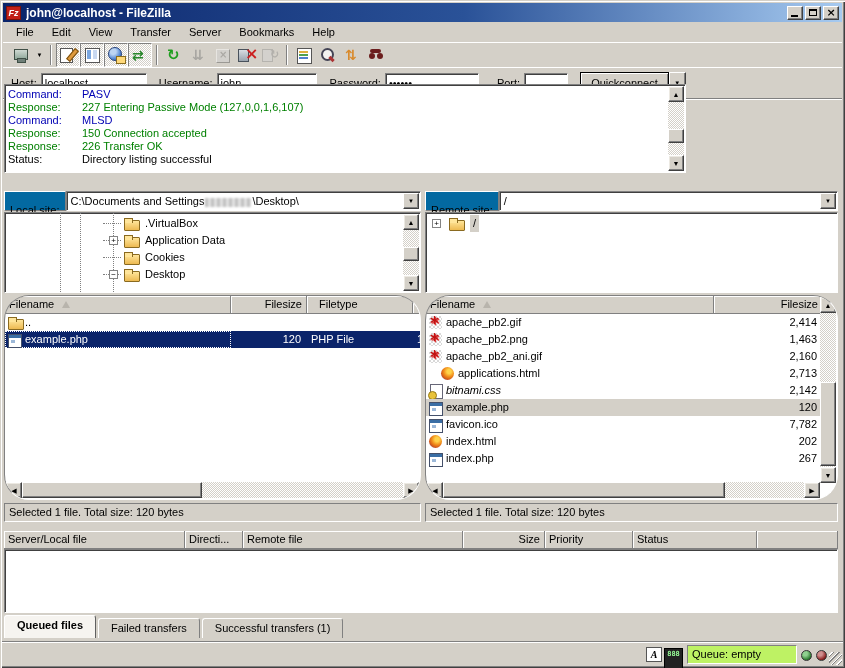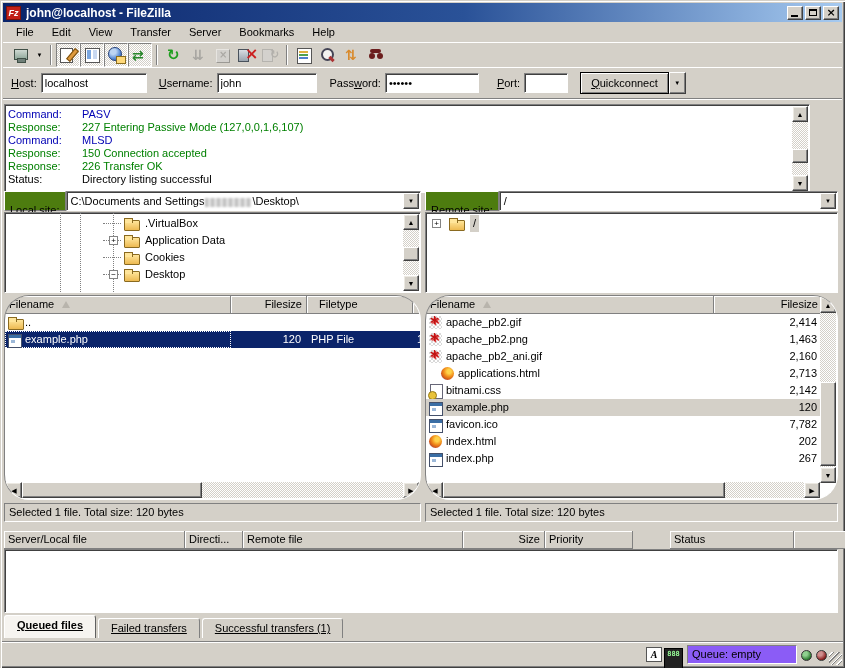--- a/index.html
+++ b/index.html
@@ -80,21 +80,21 @@
   .btn-quick{ height:22px; padding:0 10px; background:#d4d0c8; border:1px solid #000;
     box-shadow: inset 1px 1px 0 #fff, inset -1px -1px 0 #808080; font:11px "Liberation Sans",sans-serif; }
   .btn-quick u{ text-decoration:underline; }
   .btn-quick-drop{ width:17px; height:22px; background:#d4d0c8; border:1px solid; border-color:#fff #404040 #404040 #fff;
     box-shadow: inset -1px -1px 0 #808080; font-size:6px; line-height:20px; text-align:center; }
 
   
   .sunken{ background:#fff; border:1px solid; border-color:#808080 #fff #fff #808080; box-shadow:inset 1px 1px 0 #404040; }
 
   
-  .log{ position:absolute; left:4px; top:104px; width:806px; height:89px; overflow:hidden;padding-left:42px; }
+  .log{ position:absolute; left:4px; top:84px; width:682px; height:89px; overflow:hidden;padding-left:42px; }
   .log-lines{ position:absolute; left:3px; top:3px; right:20px; }
   .logline{ display:flex; height:13px; line-height:13px; white-space:nowrap; }
   .loglabel{ width:74px; flex:none; }
   .logline.command{ color:#0000b4; }
   .logline.response{ color:#008000;align-items:center; }
   .logline.status{ color:#000; }
 
   
   .dither{ background-color:#fff;
     background-image:linear-gradient(45deg,#d4d0c8 25%,transparent 25%,transparent 75%,#d4d0c8 75%),
@@ -106,21 +106,21 @@
   .thumb{ background:#d4d0c8; border:1px solid; border-color:#fff #404040 #404040 #fff; box-shadow:inset -1px -1px 0 #808080; }
   .vscroll{ position:absolute; width:16px; }
   .vscroll .sa{ position:absolute; left:0; width:16px; height:16px; }
   .vscroll .thumb{ position:absolute; left:0; width:16px; }
   .hscroll{ position:absolute; height:16px; }
   .hscroll .sa{ position:absolute; top:0; width:16px; height:16px; }
   .hscroll .thumb{ position:absolute; top:0; height:16px; }
 
   
   .siterow{ position:absolute; height:20px; display:flex; }
-  .sitelabel{ background:#4d7c0f; border:1px solid; border-color:#fff #808080 #808080 #fff;
+  .sitelabel{ background:#0369a1; border:1px solid; border-color:#fff #808080 #808080 #fff;
     padding:9px 5px; line-height:18px; flex:none; }
   .combo{ flex:1; display:flex; background:#fff; border:1px solid; border-color:#808080 #fff #fff #808080; box-shadow:inset 1px 1px 0 #404040; }
   .combo .val{ flex:1; line-height:18px; padding-left:4px; white-space:nowrap; overflow:hidden; }
   .combo .drop{ width:16px; height:16px; margin:1px; background:#d4d0c8; border:1px solid; border-color:#fff #404040 #404040 #fff;
     box-shadow:inset -1px -1px 0 #808080; font-size:6px; line-height:14px; text-align:center; }
   .redact{ display:inline-block; width:46px; height:9px; vertical-align:middle; margin:0 1px;
     background:repeating-linear-gradient(90deg,#bfbfbf 0 3px,#e3e3e3 3px 6px); filter:blur(1px); }
 
   
   .tree{ position:absolute; overflow:hidden; }
@@ -170,34 +170,34 @@
 
   
   .statusline{ position:absolute; height:19px; line-height:17px; padding-left:4px;
     border:1px solid; border-color:#808080 #fff #fff #808080; background:#d4d0c8; white-space:nowrap; overflow:hidden; }
 
   
   .queuehdr{ position:absolute; left:4px; top:531px; width:753px; height:18px; display:flex; }
   .queuebody{ position:absolute; left:4px; top:549px; width:834px; height:64px; }
 
   
-  .tabs{ position:absolute; left:4px; top:615px; height:23px; display:flex; align-items:flex-end;text-decoration:underline; }
+  .tabs{ position:absolute; left:4px; top:615px; height:23px; display:flex; align-items:flex-end; }
   .tab{ height:20px; line-height:19px; padding:0 12px; background:#d4d0c8;
     border:1px solid; border-color:#fff #808080 #808080 #fff; border-bottom:none; border-radius:3px 3px 0 0; margin-right:2px; }
   .tab.active{ height:23px; background:#f6f4f0; font-weight:bold; border-color:#fff #606060 #f6f4f0 #fff; }
 
   
   .statusbar{ position:absolute; left:2px; right:2px; bottom:2px; height:25px;
     border-top:1px solid #808080; box-shadow:inset 0 1px 0 #fff; }
   .sb-abox{ position:absolute; right:181px; top:5px; width:16px; height:15px; background:#fff; border:1px solid #555;
     font:bold 10px/13px "Liberation Serif",serif; font-style:italic; text-align:center; }
   .sb-speed{ position:absolute; right:160px; top:6px; width:19px; height:28px; background:#222; color:#9f9;
     border:1px solid #000; font:bold 7px/10px "DejaVu Sans Mono",monospace; text-align:center; letter-spacing:0; }
   .sb-queue{ position:absolute; right:46px; top:3px; width:110px; height:19px; line-height:17px; padding-left:4px;
-    border:1px solid; border-color:#808080 #fff #fff #808080; background:#8b5cf6; }
+    border:1px solid; border-color:#808080 #fff #fff #808080; background:#bef264; }
   .led{ position:absolute; top:8px; width:11px; height:11px; border-radius:50%; border:1px solid #333; }
   .led.green{ right:31px; background:radial-gradient(circle at 35% 30%, #8fd08f 0 25%, #2e7d32 70%, #174019 100%); }
   .led.red{ right:16px; background:radial-gradient(circle at 35% 30%, #d08f8f 0 25%, #8b2020 70%, #401010 100%); }
   .grip{ position:absolute; right:1px; bottom:1px; width:13px; height:13px;
     background:repeating-linear-gradient(135deg, transparent 0 2px, #fff 2px 3px, #808080 3px 4px); }
 </style>
 </head>
 <body>
 
 <div class="window">
@@ -443,21 +443,21 @@
           <div class="cell right" style="width: 109px;">2,160</div>
         </div>
         <div class="lrow">
           <div class="cell focuscell" style="width: 288px; padding-left: 14px;">
             <span class="f f-ff"></span>
             <span class="fname">applications.html</span>
           </div>
           <div class="cell right" style="width: 109px;">2,713</div>
         </div>
         <div class="lrow">
-          <div class="cell focuscell" style="width: 288px;">
+          <div class="cell focuscell" style="width: 288px; font-style: italic;">
             <span class="f f-css"></span>
             <span class="fname">bitnami.css</span>
           </div>
           <div class="cell right" style="width: 109px;">2,142</div>
         </div>
         <div class="lrow sel-inactive">
           <div class="cell focuscell" style="width: 288px;">
             <span class="f f-app"></span>
             <span class="fname">example.php</span>
           </div>
@@ -509,21 +509,21 @@
       </div>
       <div class="hdr" style="width: 220px;">
         <span>Remote file</span>
       </div>
       <div class="hdr right" style="width: 82px;">
         <span>Size</span>
       </div>
       <div class="hdr" style="width: 88px;">
         <span>Priority</span>
       </div>
-      <div class="hdr" style="width: 124px; margin-left: 37px;">
+      <div class="hdr" style="width: 124px;">
         <span>Status</span>
       </div>
       <div class="hdr" style="width: 81px;">
         <span></span>
       </div>
     </div>
   <div class="queuebody sunken"></div>
 
   <div class="tabs" id="queue-tabs">
       <div class="tab active">Queued files</div>

